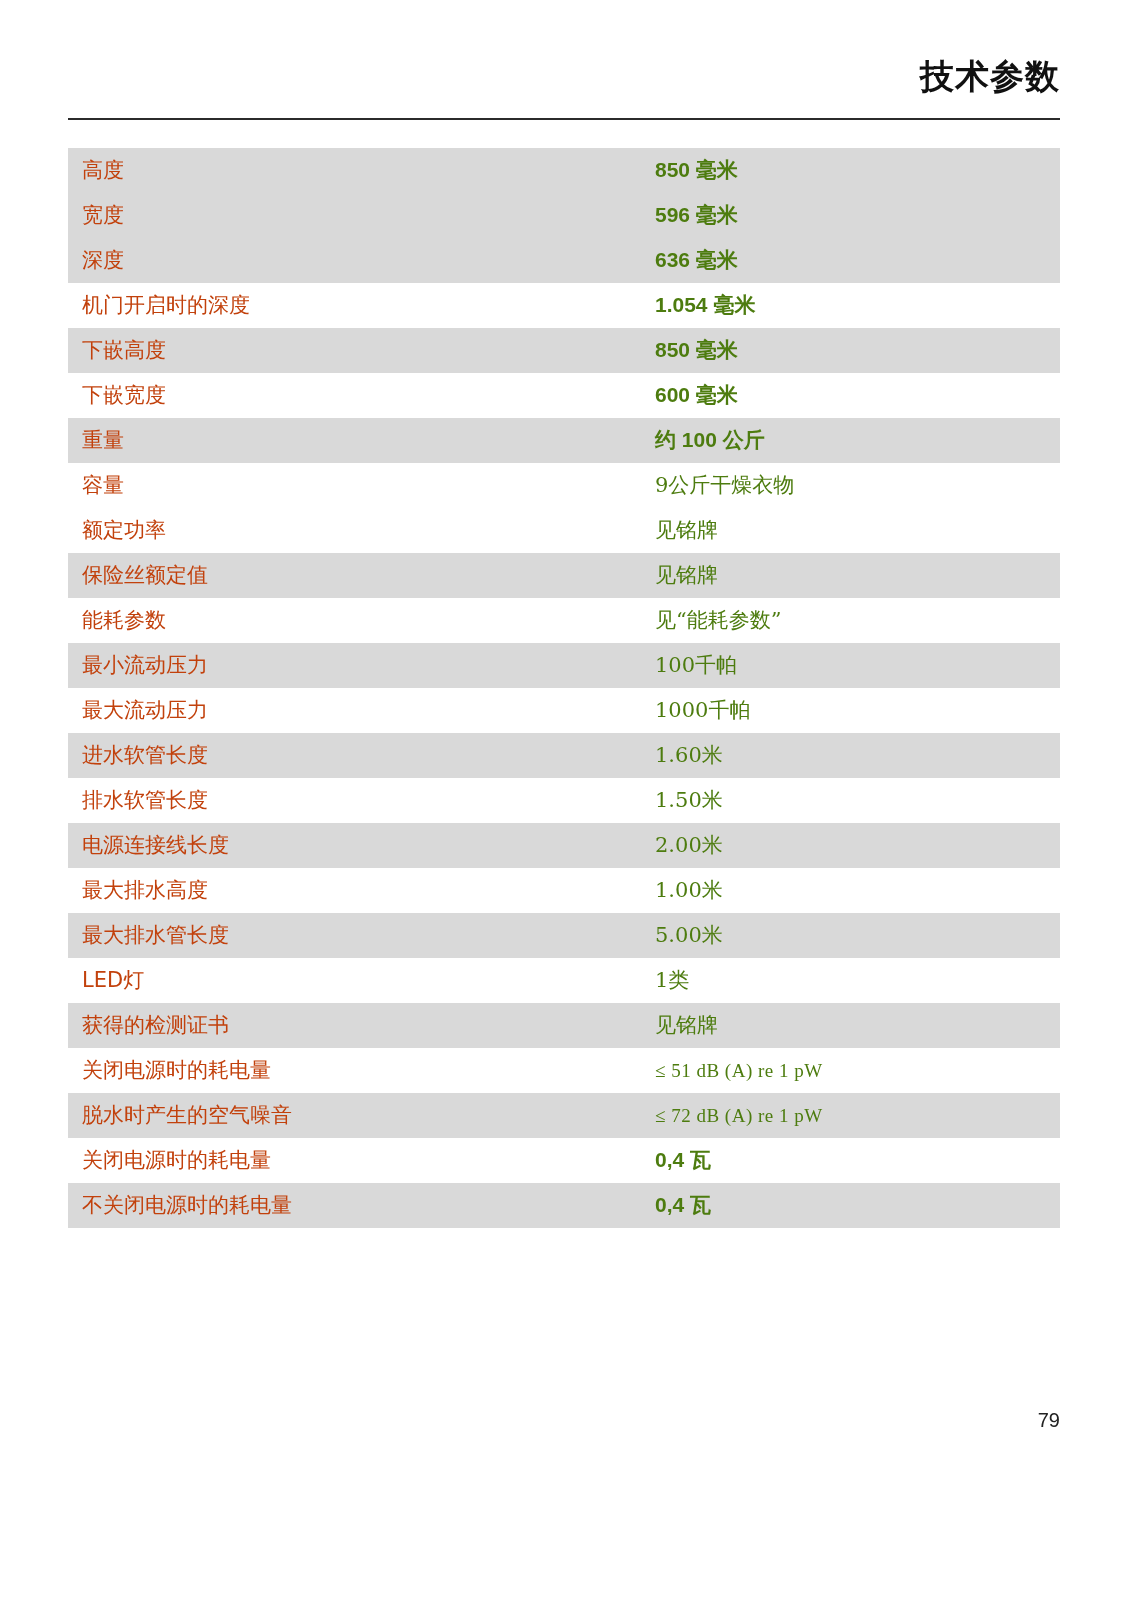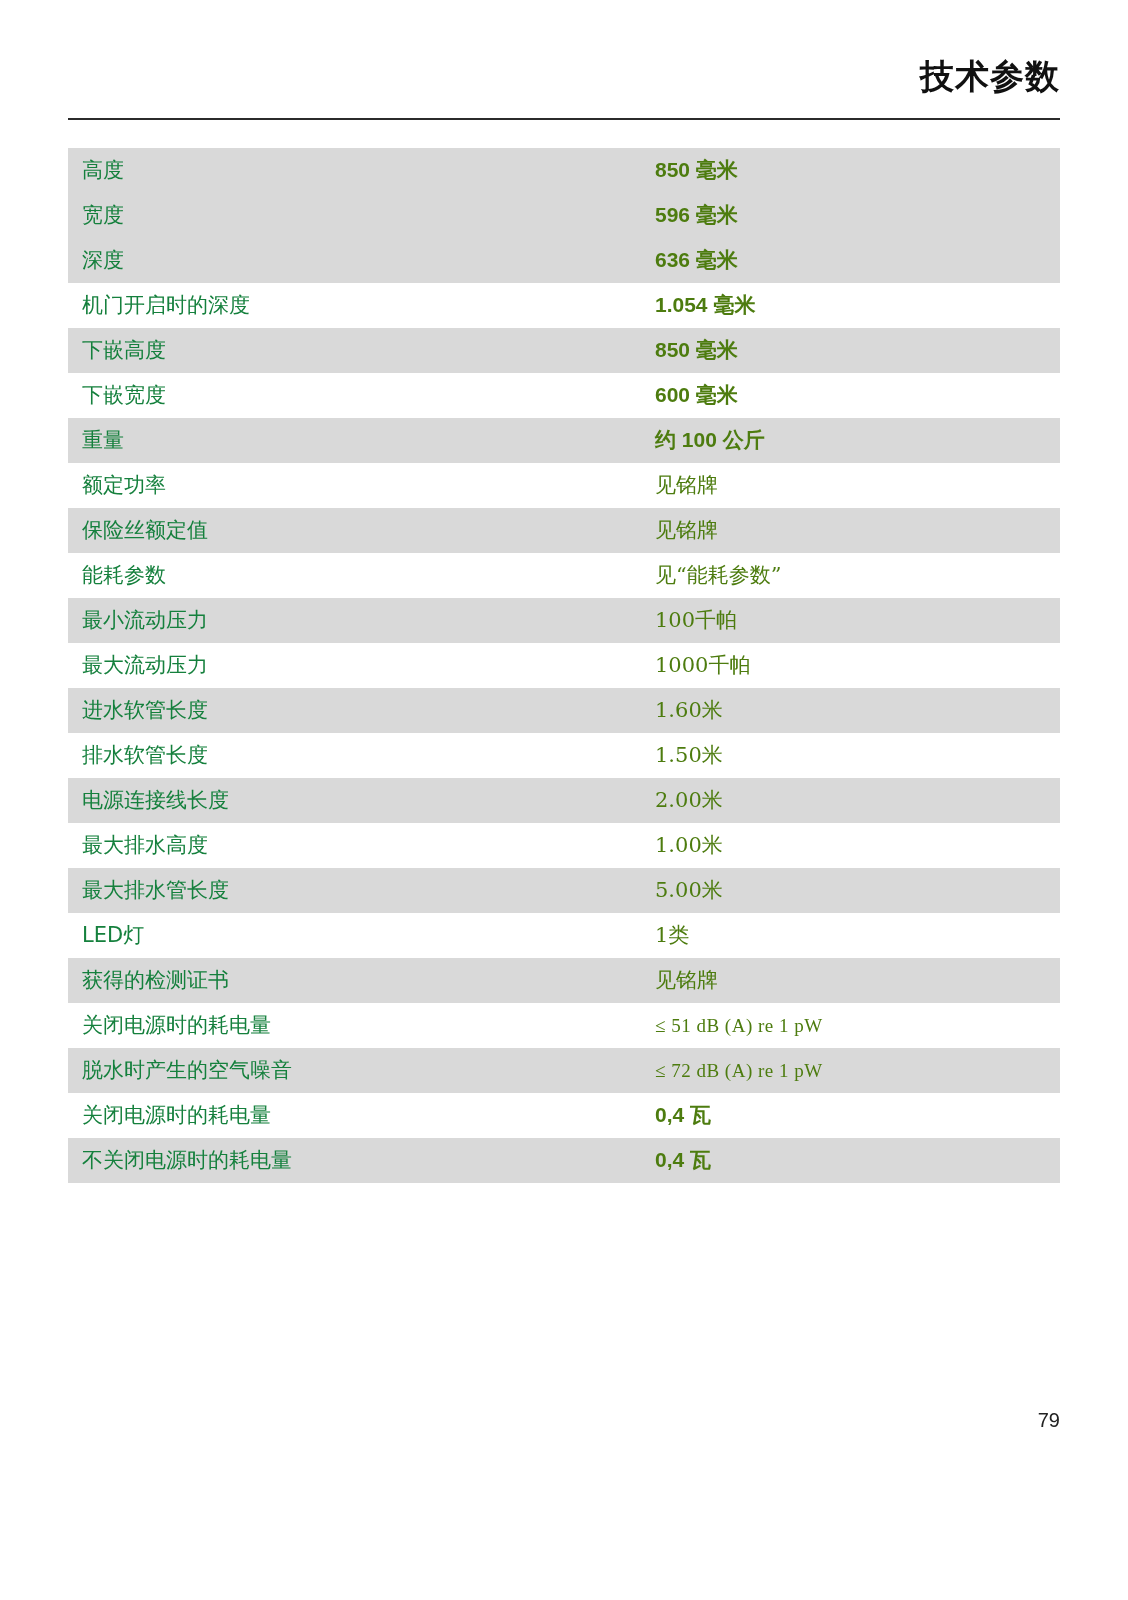--- a/index.html
+++ b/index.html
@@ -54,21 +54,21 @@
   }
   .spec-table td {
     vertical-align: middle;
     padding: 0 14px;
     font-size: 21px;
     line-height: 1.25;
   }
   .spec-table td.label {
     width: 545px;
     font-family: "DejaVu Sans", sans-serif;
-    color: #15803d;
+    color: #c2410c;
   }
   .spec-table td.value {
     font-family: "DejaVu Sans", sans-serif;
     color: #4d7c0f;
   }
   
   .spec-table td.value.strong {
     font-weight: bold;
     font-family: "Liberation Sans", sans-serif;
   }
@@ -123,20 +123,24 @@
         </tr>
         <tr class="plain">
           <td class="label">下嵌宽度</td>
           <td class="value strong">600 毫米</td>
         </tr>
         <tr class="shade">
           <td class="label">重量</td>
           <td class="value strong">约 100 公斤</td>
         </tr>
         <tr class="plain">
+          <td class="label">容量</td>
+          <td class="value serif">9公斤干燥衣物</td>
+        </tr>
+        <tr class="plain">
           <td class="label">额定功率</td>
           <td class="value serif">见铭牌</td>
         </tr>
         <tr class="shade">
           <td class="label">保险丝额定值</td>
           <td class="value serif">见铭牌</td>
         </tr>
         <tr class="plain">
           <td class="label">能耗参数</td>
           <td class="value serif">见“能耗参数”</td>

